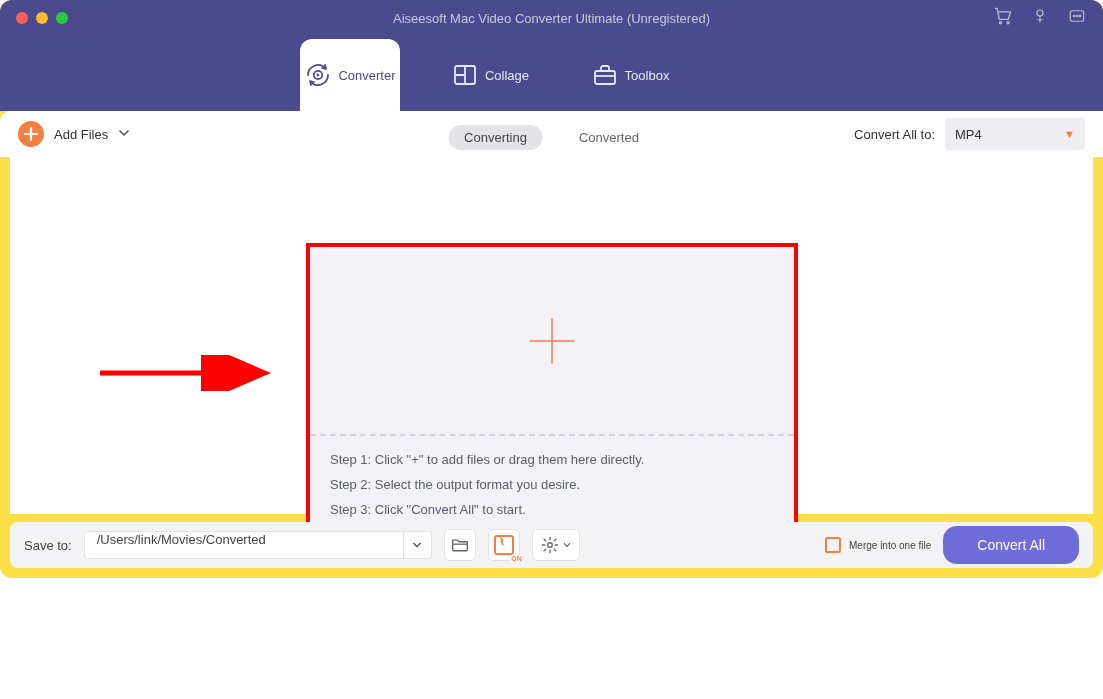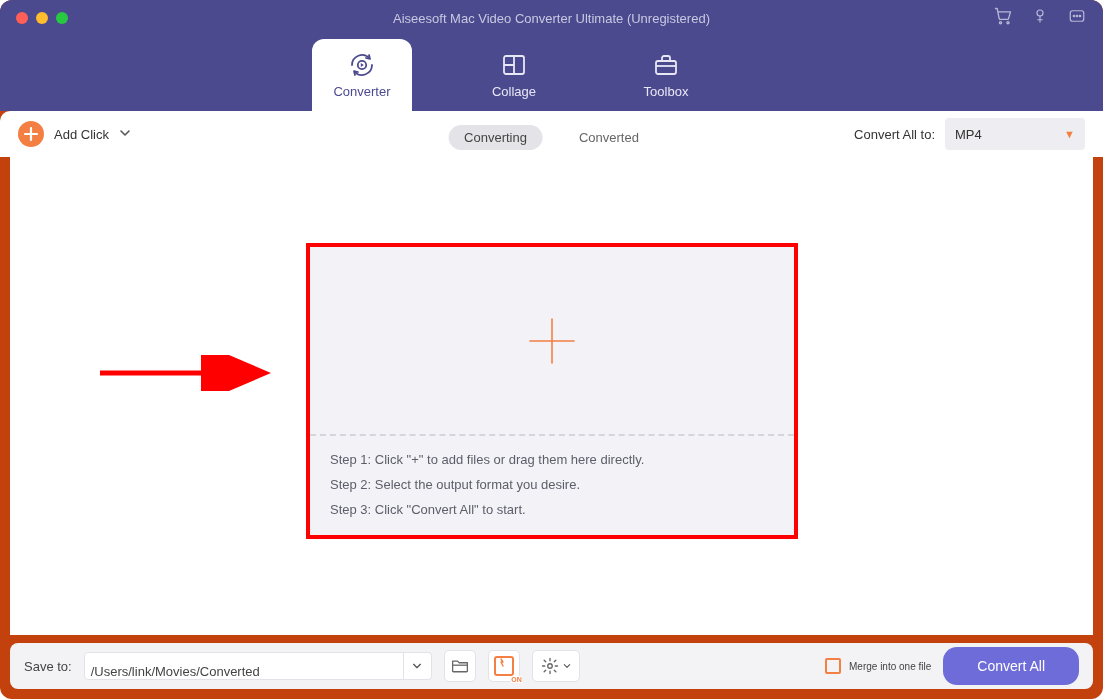--- a/index.html
+++ b/index.html
@@ -6,22 +6,22 @@
     body {
       font-family: -apple-system, BlinkMacSystemFont, "Segoe UI", Helvetica, Arial, sans-serif;
       background: #fff;
       width: 1103px;
       height: 699px;
       overflow: hidden;
       position: relative;
     }
     .window {
       width: 1103px;
-      height: 699px;
-      background: #c2410c;
+      height: 578px;
+      background: #fde047;
       border-radius: 12px;
       overflow: hidden;
       position: relative;
     }
     .titlebar {
       height: 36px;
       background: #4c4a8f;
       display: flex;
       align-items: center;
       position: relative;
@@ -59,29 +59,28 @@
       background: #4c4a8f;
       display: flex;
       align-items: flex-end;
       padding-left: 300px;
       gap: 40px;
     }
     .nav-tab {
       width: 100px;
       height: 72px;
       display: flex;
-      flex-direction: column;
+      flex-direction: row;
       align-items: center;
       justify-content: center;
       gap: 6px;
       cursor: pointer;
       color: #e8e7f5;
       font-size: 13px;
       border-radius: 12px 12px 0 0;
-      margin-left: 12px;
     }
     .nav-tab.active {
       background: #fff;
       color: #4c4a8f;
     }
     .nav-tab svg { display: block; }
 
     .toolbar {
       height: 46px;
       background: #fff;
@@ -208,22 +207,22 @@
       padding: 0 14px;
       gap: 12px;
     }
     .footer-label { font-size: 13px; color: #444; }
     .path-box {
       width: 320px;
       height: 28px;
       background: #fff;
       border: 1px solid #e2e2e8;
       border-radius: 4px 0 0 4px;
-      display: flex; align-items: flex-end;
-      padding: 0 6px;
+      display: flex; align-items: flex-start;
+      padding: 0 12px;
       font-size: 13px;
       color: #444;
     }
     .path-dropdown {
       width: 28px; height: 28px;
       background: #fff;
       border: 1px solid #e2e2e8;
       border-left: none;
       border-radius: 0 4px 4px 0;
       display: flex; align-items: center; justify-content: center;
@@ -345,21 +344,21 @@
     </div>
   </div>
 
   <div class="toolbar">
     <div class="add-files-group">
       <div class="plus-circle">
         <svg width="16" height="16" viewBox="0 0 16 16">
             <path d="M8 2v12M2 8h12" stroke="#fff" stroke-width="2.2" stroke-linecap="round"></path>
           </svg>
       </div>
-      <span class="add-files-label">Add Click</span>
+      <span class="add-files-label">Add Files</span>
       <span>
         <svg class="chevron-down-sm" viewBox="0 0 12 12">
             <path d="M2 4l4 4 4-4" fill="none" stroke="#555" stroke-width="1.6" stroke-linecap="round" stroke-linejoin="round"></path>
           </svg>
       </span>
     </div>
 
     <div class="toggle-pills">
       <div class="pill active">Converting</div>
       <div class="pill">Converted</div>

